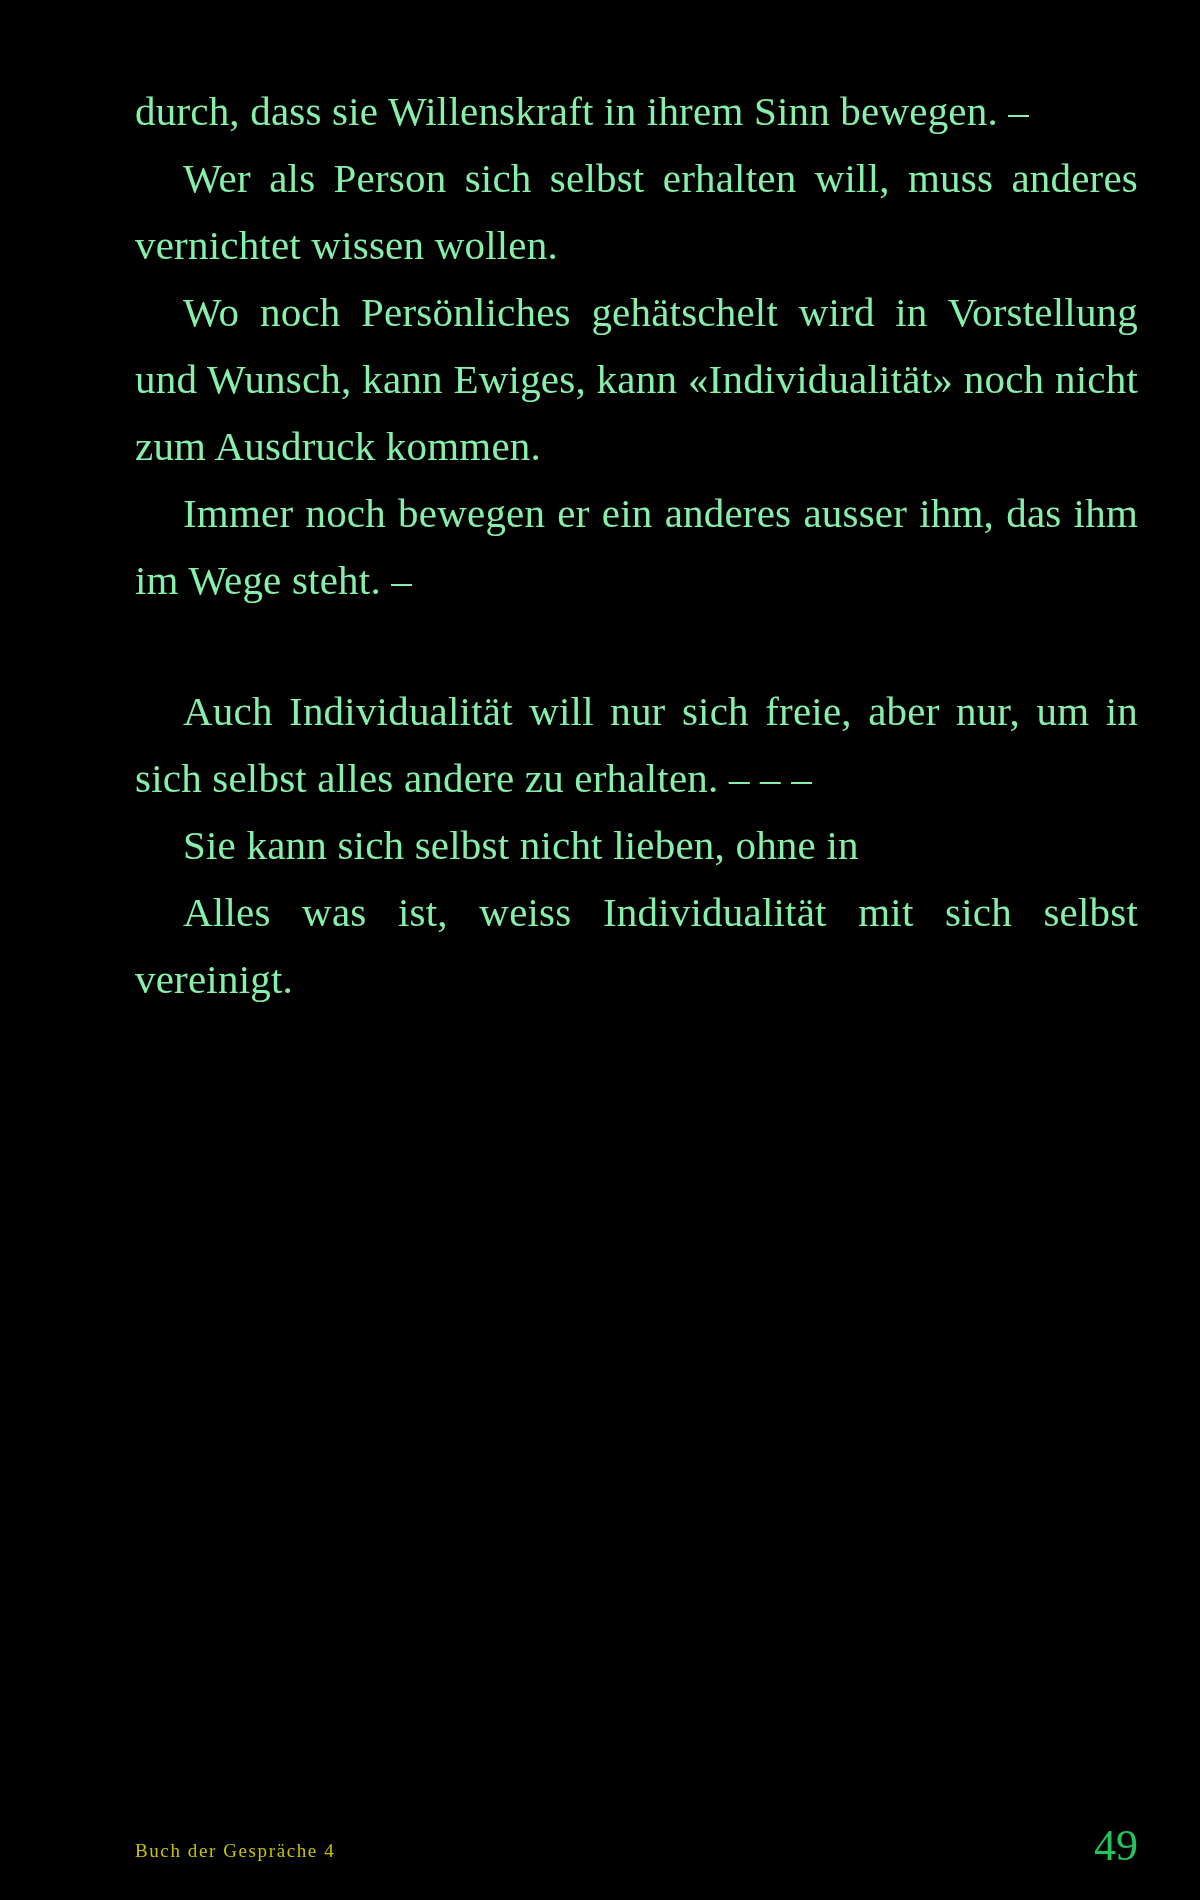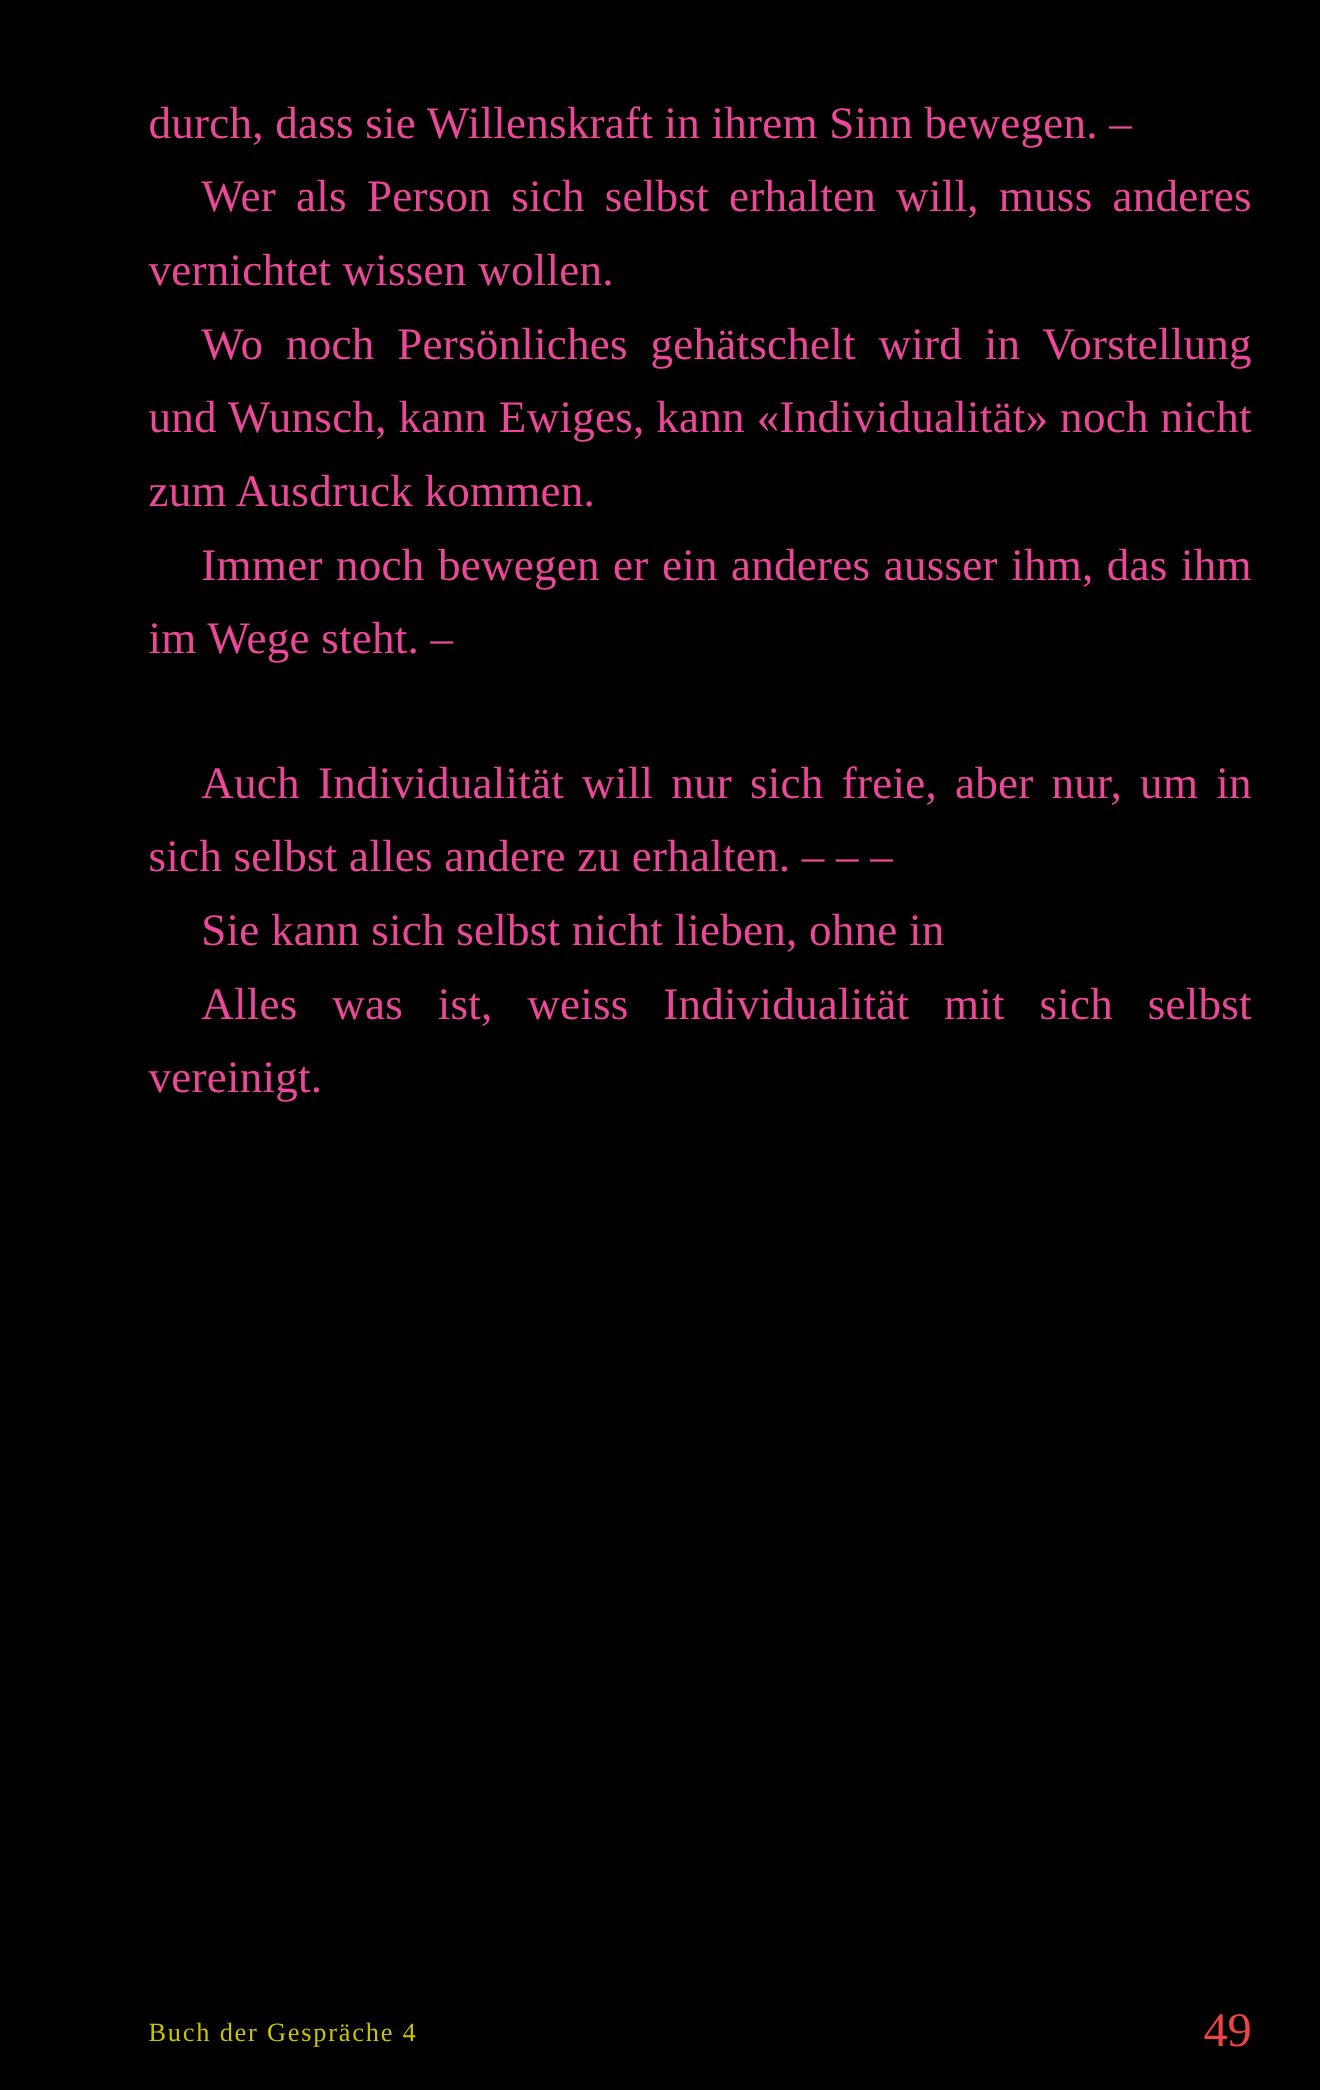--- a/index.html
+++ b/index.html
@@ -15,21 +15,21 @@
   }
   .page {
     position: relative;
     width: 1200px;
     height: 1900px;
     background: #000000;
     box-sizing: border-box;
     padding: 78px 62px 0 135px;
   }
   .body-text {
-    color: #ec4899;
+    color: #86efac;
     font-family: "Liberation Serif", serif;
     font-size: 41px;
     line-height: 67px;
     text-align: justify;
     letter-spacing: 0.2px;
   }
   .para {
     margin: 0;
     text-indent: 48px;
     text-align: justify;
@@ -49,28 +49,28 @@
     right: 62px;
     bottom: 38px;
     height: 40px;
   }
   .running-title {
     position: absolute;
     left: 0;
     bottom: 0;
     color: #c9c200;
     font-family: "Liberation Serif", serif;
-    font-size: 24px;
+    font-size: 19px;
     letter-spacing: 1.6px;
   }
   .page-number {
     position: absolute;
     right: 0;
     bottom: -6px;
-    color: #ef4444;
+    color: #22c55e;
     font-family: "Liberation Serif", serif;
     font-size: 44px;
     line-height: 44px;
   }
 </style>
 </head>
 <body>
 
 <div class="page">
 

